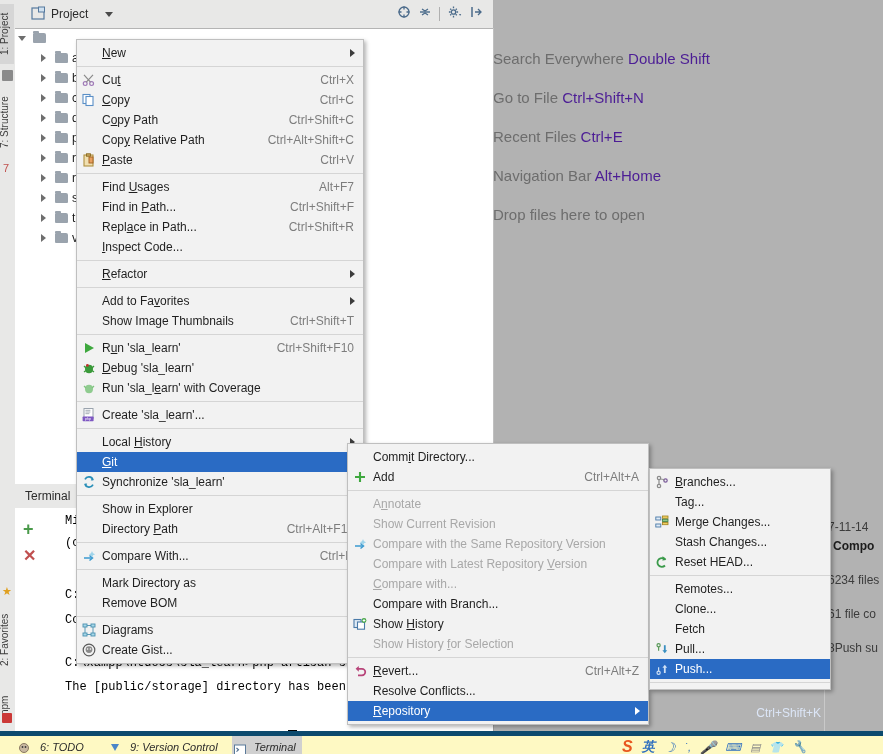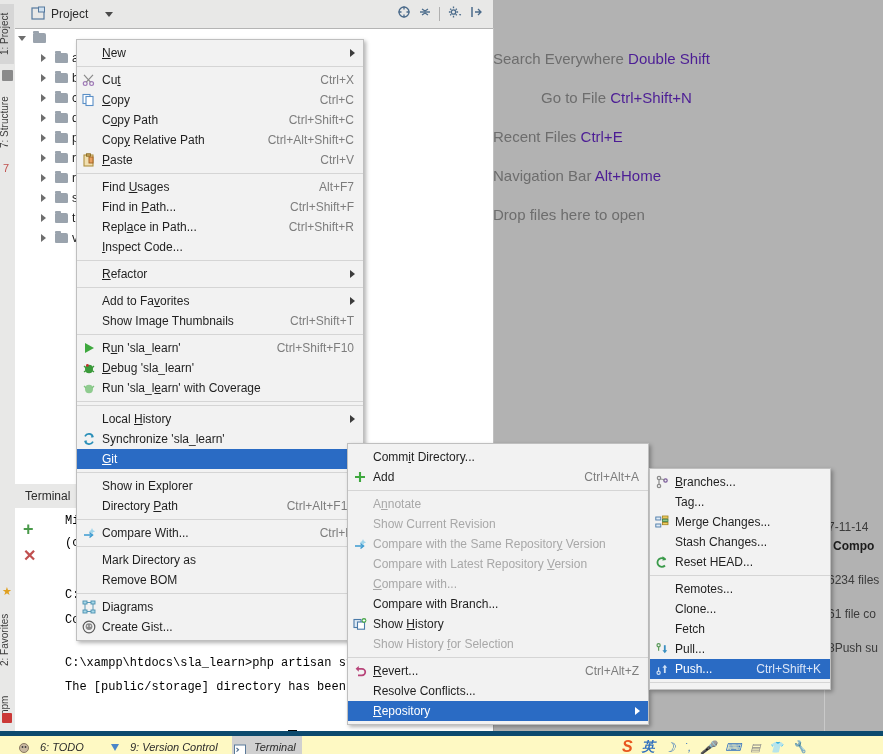--- a/index.html
+++ b/index.html
@@ -85,21 +85,21 @@
 
   
   .menu{position:absolute;background:#f2f2f2;border:1px solid #bfbfbf;
         box-shadow:2px 2px 4px rgba(0,0,0,0.30);padding:3px 0;}
   .mi{position:relative;height:20px;line-height:20px;white-space:nowrap;font-size:12px;color:#1f1f1f;
       padding-left:25px;}
   .mi.sel{background:#2a6bc4;color:#ffffff;}
   .mi.dis{color:#a8a8a8;}
   .mi .txt{position:relative;}
   .mi .acc{position:absolute;right:9px;top:0;color:#7d7d7d;font-size:12px;}
-  .mi.sel .acc{color:#dce6f7;}
+  .mi.sel .acc{color:#dce6f7;margin-top:44px;}
   .mi .sub{position:absolute;right:8px;top:6px;width:0;height:0;
       border-top:4px solid transparent;border-bottom:4px solid transparent;border-left:5px solid #3c3c3c;}
   .mi.sel .sub{border-left-color:#fff;}
   .msep{height:1px;background:#d5d5d5;margin:3px 0;}
   .mi .mico{position:absolute;left:5px;top:3px;width:14px;height:14px;}
 
   .u{text-decoration:underline;}
 </style>
 </head>
 <body>
@@ -125,21 +125,21 @@
     <div class="abs" style="left:2px;top:585px;font-size:11px;color:#e0a020;">★</div>
     <div class="abs" style="left:2px;top:713px;width:10px;height:10px;background:#cb3837;border-radius:1px;"></div>
   </div>
 
   <div class="abs topstrip"></div>
   <div class="abs emptyarea">
     <div class="hintline" style="top:22px;">
       <span>Search Everywhere</span>
       <span class="key">Double Shift</span>
     </div>
-    <div class="hintline" style="top:61px;padding-left:48px;">
+    <div class="hintline" style="top:61px;">
       <span>Go to File</span>
       <span class="key">Ctrl+Shift+N</span>
     </div>
     <div class="hintline" style="top:100px;">
       <span>Recent Files</span>
       <span class="key">Ctrl+E</span>
     </div>
     <div class="hintline" style="top:139px;">
       <span>Navigation Bar</span>
       <span class="key">Alt+Home</span>
@@ -367,29 +367,35 @@
       <div class="mi"><span class="mico"><svg width="14" height="14" viewBox="0 0 14 14">
             <ellipse cx="7" cy="8" rx="4" ry="4.2" fill="#3a9a3a"></ellipse>
             <path d="M2 5l2 2M12 5l-2 2M2 11l2-1.5M12 11l-2-1.5" stroke="#3a9a3a" stroke-width="1.2"></path>
             <circle cx="5.4" cy="4.4" r="1.4" fill="#c03030"></circle>
           </svg></span><span class="txt"><span class="u">D</span>ebug 'sla_learn'</span></div>
       <div class="mi"><span class="mico"><svg width="14" height="14" viewBox="0 0 14 14">
             <ellipse cx="7" cy="8" rx="4" ry="4.2" fill="#7ec47e" opacity="0.85"></ellipse>
             <path d="M2 5l2 2M12 5l-2 2" stroke="#7ec47e" stroke-width="1.2"></path>
           </svg></span><span class="txt">Run 'sla_l<span class="u">e</span>arn' with Coverage</span></div>
       <div class="msep"></div>
+      <div class="mi"><span class="mico"><svg width="14" height="14" viewBox="0 0 14 14">
+            <rect x="2" y="0.5" width="9" height="10" fill="#fff" stroke="#9aa3ad"></rect>
+            <path d="M3.4 2.3h5M3.4 4h5M3.4 5.7h4" stroke="#9aa3ad" stroke-width="0.9"></path>
+            <rect x="0.6" y="8.6" width="11" height="4.6" rx="0.7" fill="#7e57c2"></rect>
+            <text x="6.1" y="12.2" font-size="3.6" fill="#fff" text-anchor="middle" font-family="sans-serif">php</text>
+          </svg></span><span class="txt">Create 'sla_learn'...</span></div>
       <div class="msep"></div>
       <div class="mi"><span class="txt">Local <span class="u">H</span>istory</span><span class="sub"></span></div>
+      <div class="mi sel"><span class="txt"><span class="u">G</span>it</span><span class="sub"></span></div>
       <div class="mi"><span class="mico"><svg width="14" height="14" viewBox="0 0 14 14">
             <path d="M11 5A4.3 4.3 0 0 0 3 4.3" fill="none" stroke="#2a8fb8" stroke-width="1.7"></path>
             <path d="M3 9a4.3 4.3 0 0 0 8 0.7" fill="none" stroke="#2a8fb8" stroke-width="1.7"></path>
             <path d="M10.2 2.4L11.6 5.3 8.8 5.6z" fill="#2a8fb8"></path>
             <path d="M3.8 11.6L2.4 8.7 5.2 8.4z" fill="#2a8fb8"></path>
           </svg></span><span class="txt">Synchronize 'sla_learn'</span></div>
-      <div class="mi sel"><span class="txt"><span class="u">G</span>it</span><span class="sub"></span></div>
       <div class="msep"></div>
       <div class="mi"><span class="txt">Show in Explorer</span></div>
       <div class="mi"><span class="txt">Directory <span class="u">P</span>ath</span><span class="acc">Ctrl+Alt+F12</span></div>
       <div class="msep"></div>
       <div class="mi"><span class="mico"><svg width="14" height="14" viewBox="0 0 14 14">
             <path d="M2 9h8" stroke="#3a9ad0" stroke-width="1.5"></path>
             <path d="M7.5 6.5L10.5 9 7.5 11.5" fill="none" stroke="#3a9ad0" stroke-width="1.5"></path>
             <path d="M10 2l1 2.2 2.2 1-2.2 1L10 8.4 9 6.2 6.8 5.2 9 4.2z" fill="#9fd4ea"></path>
           </svg></span><span class="txt">Compare With...</span><span class="acc">Ctrl+D</span></div>
       <div class="msep"></div>

